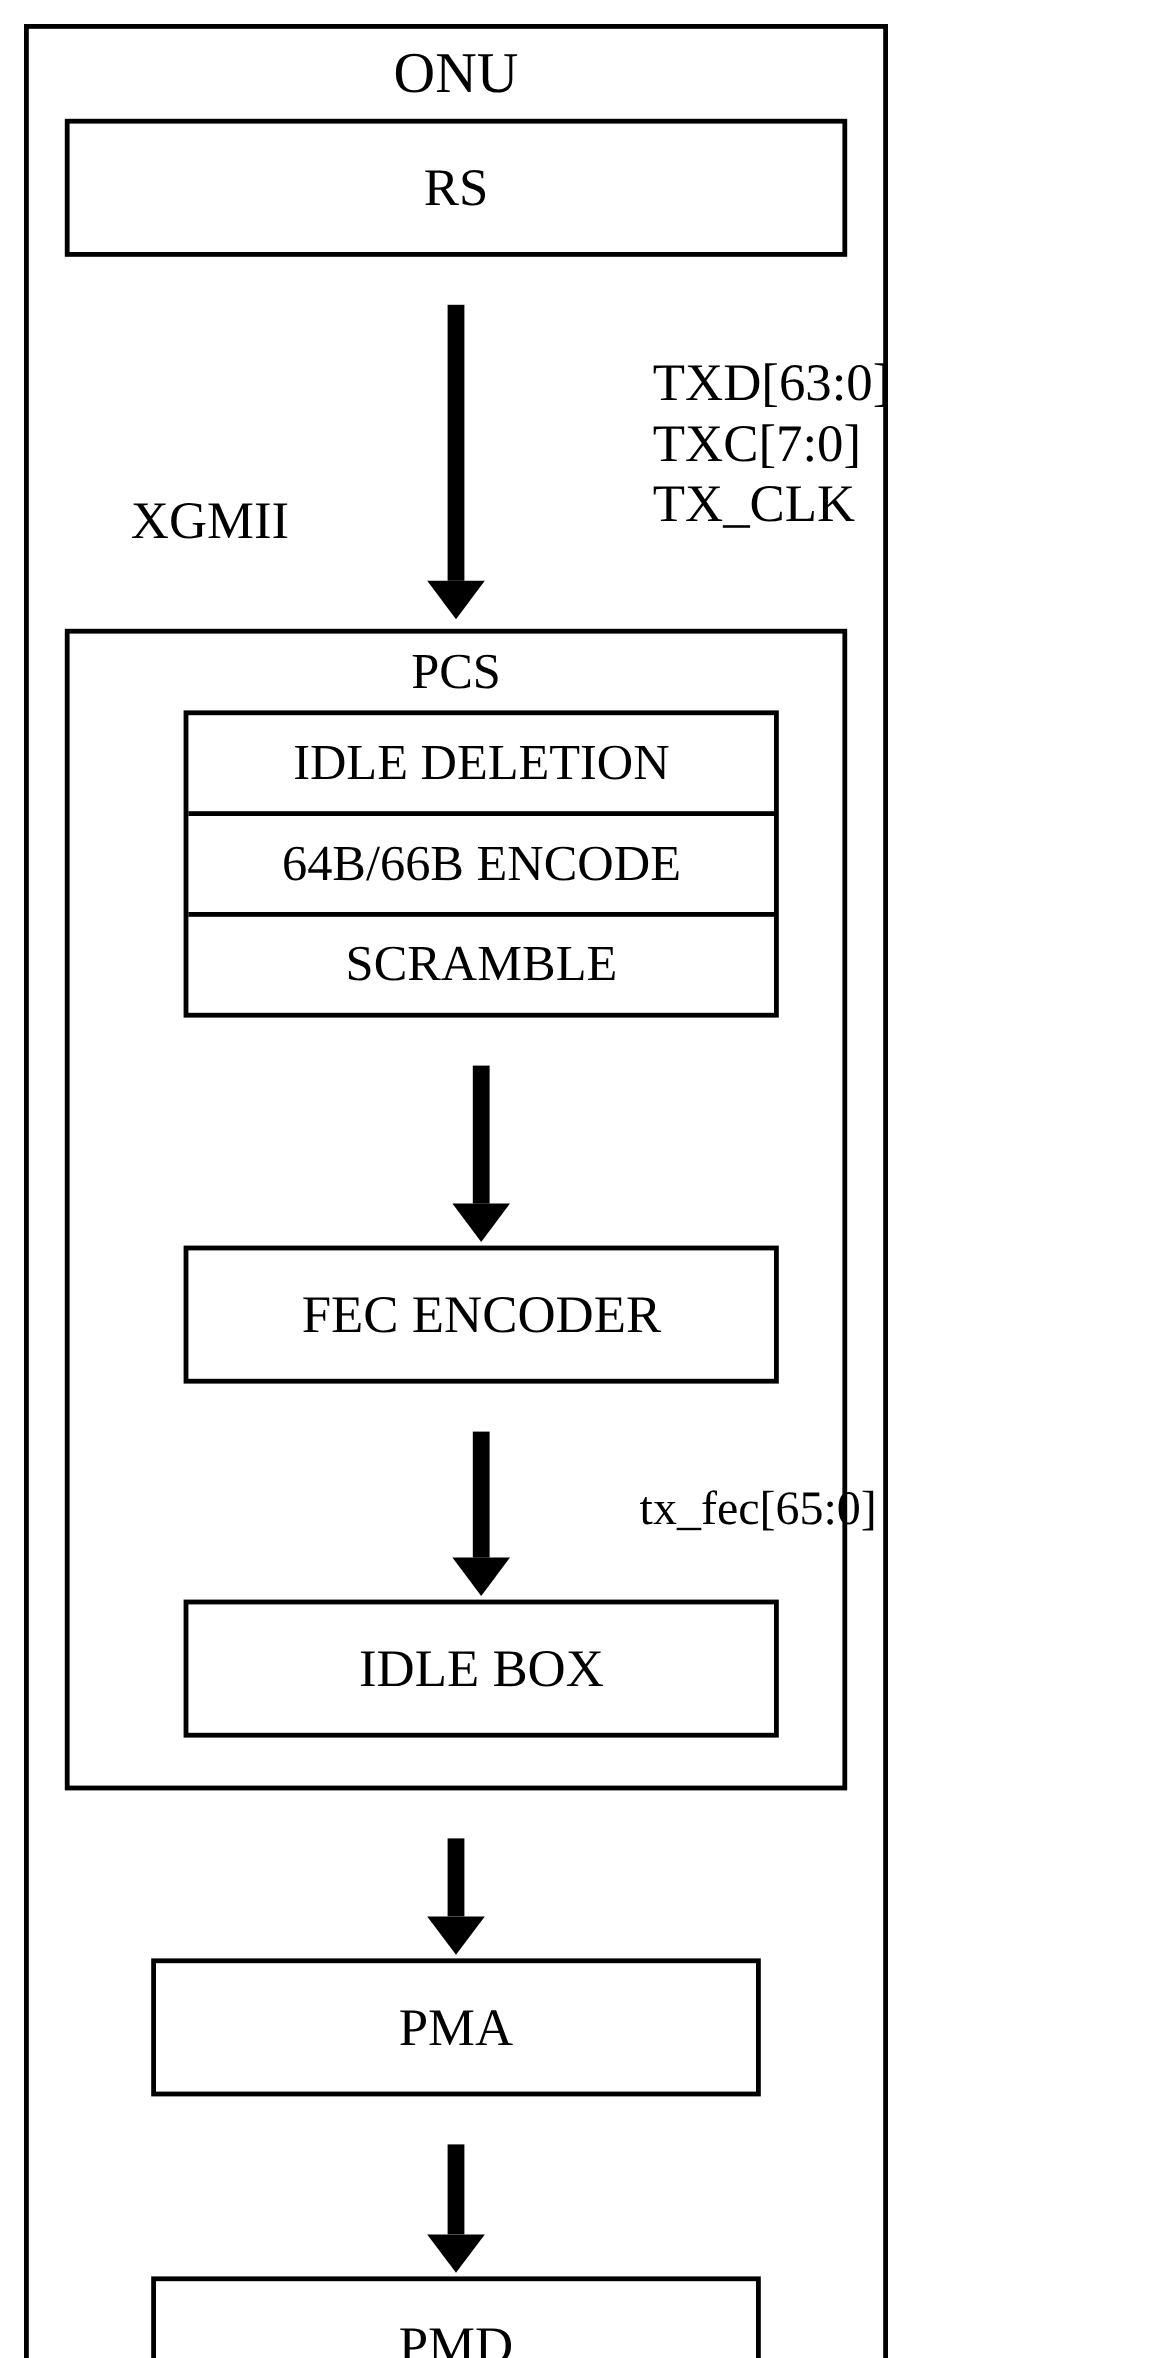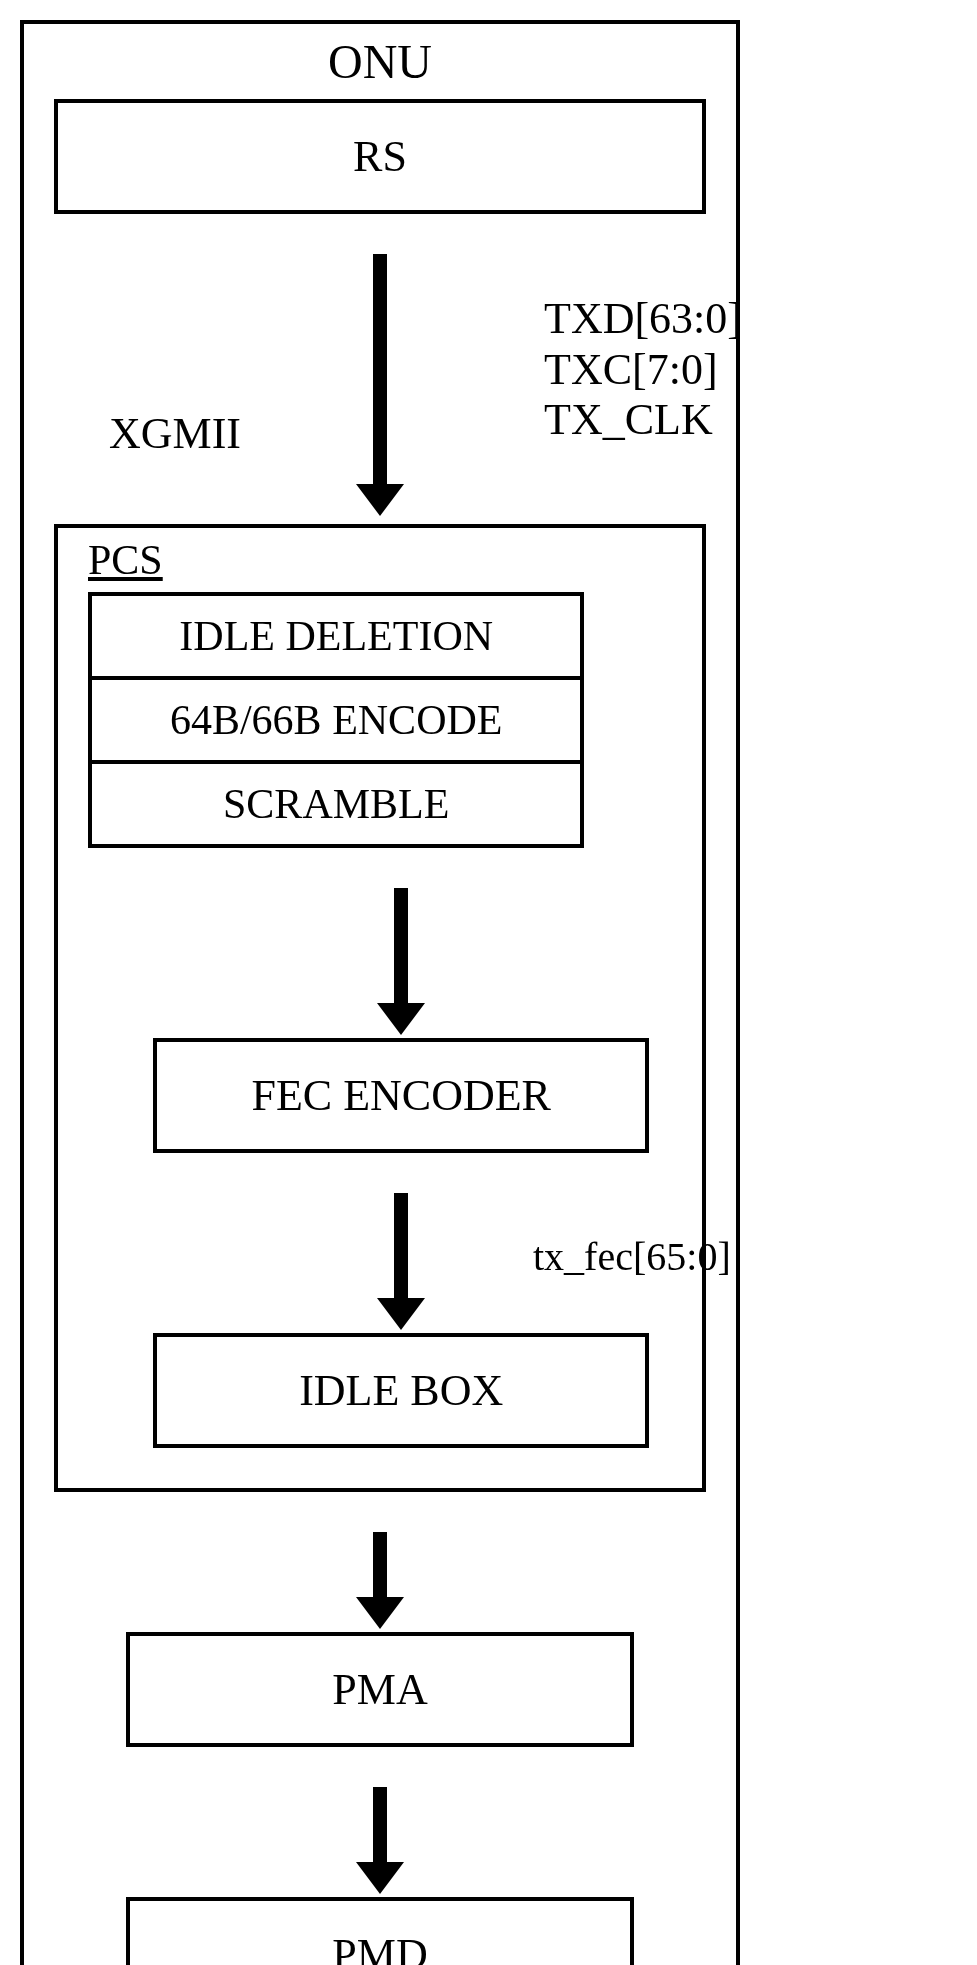--- a/index.html
+++ b/index.html
@@ -35,27 +35,27 @@
   }
   .pcs-container {
     border: 4px solid #000;
     width: 100%;
     padding: 8px 30px 40px 30px;
     box-sizing: border-box;
     position: relative;
   }
   .pcs-label {
     font-size: 42px;
-    text-align: left;
+    text-align: center;
     margin: 0 0 8px 0;
-    text-decoration: underline;
   }
   .stack-box {
     border: 4px solid #000;
     width: 85%;
+    margin-left: 65px;
     box-sizing: border-box;
   }
   .stack-cell {
     border-bottom: 4px solid #000;
     text-align: center;
     font-size: 42px;
     padding: 16px 0;
   }
   .stack-cell:last-child {
     border-bottom: none;

